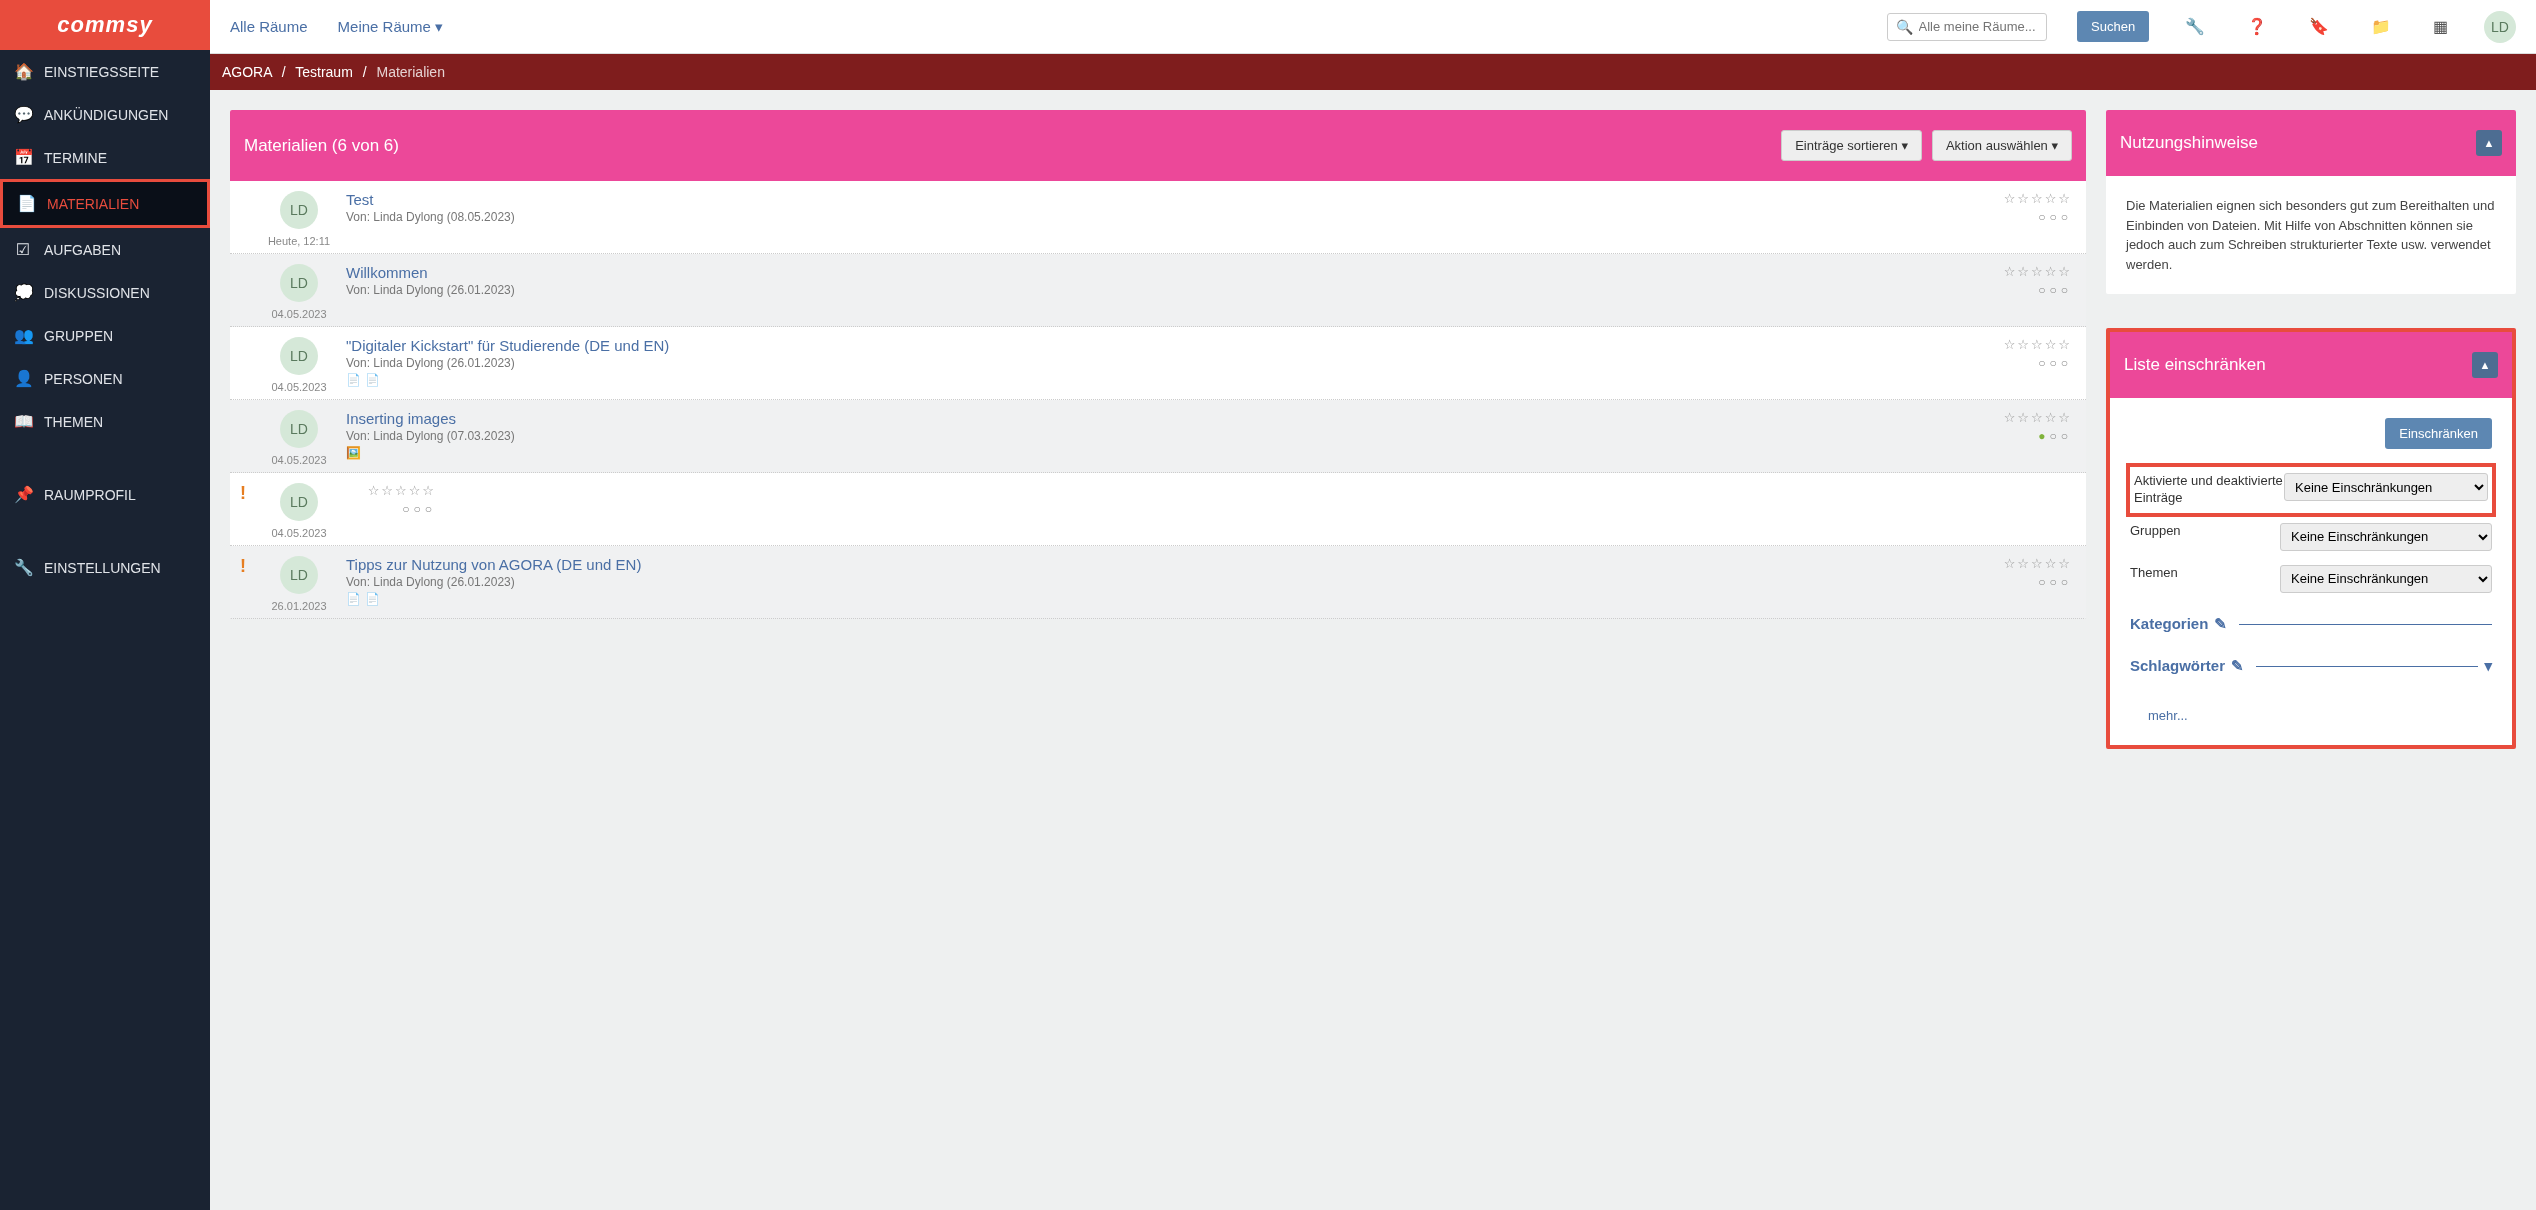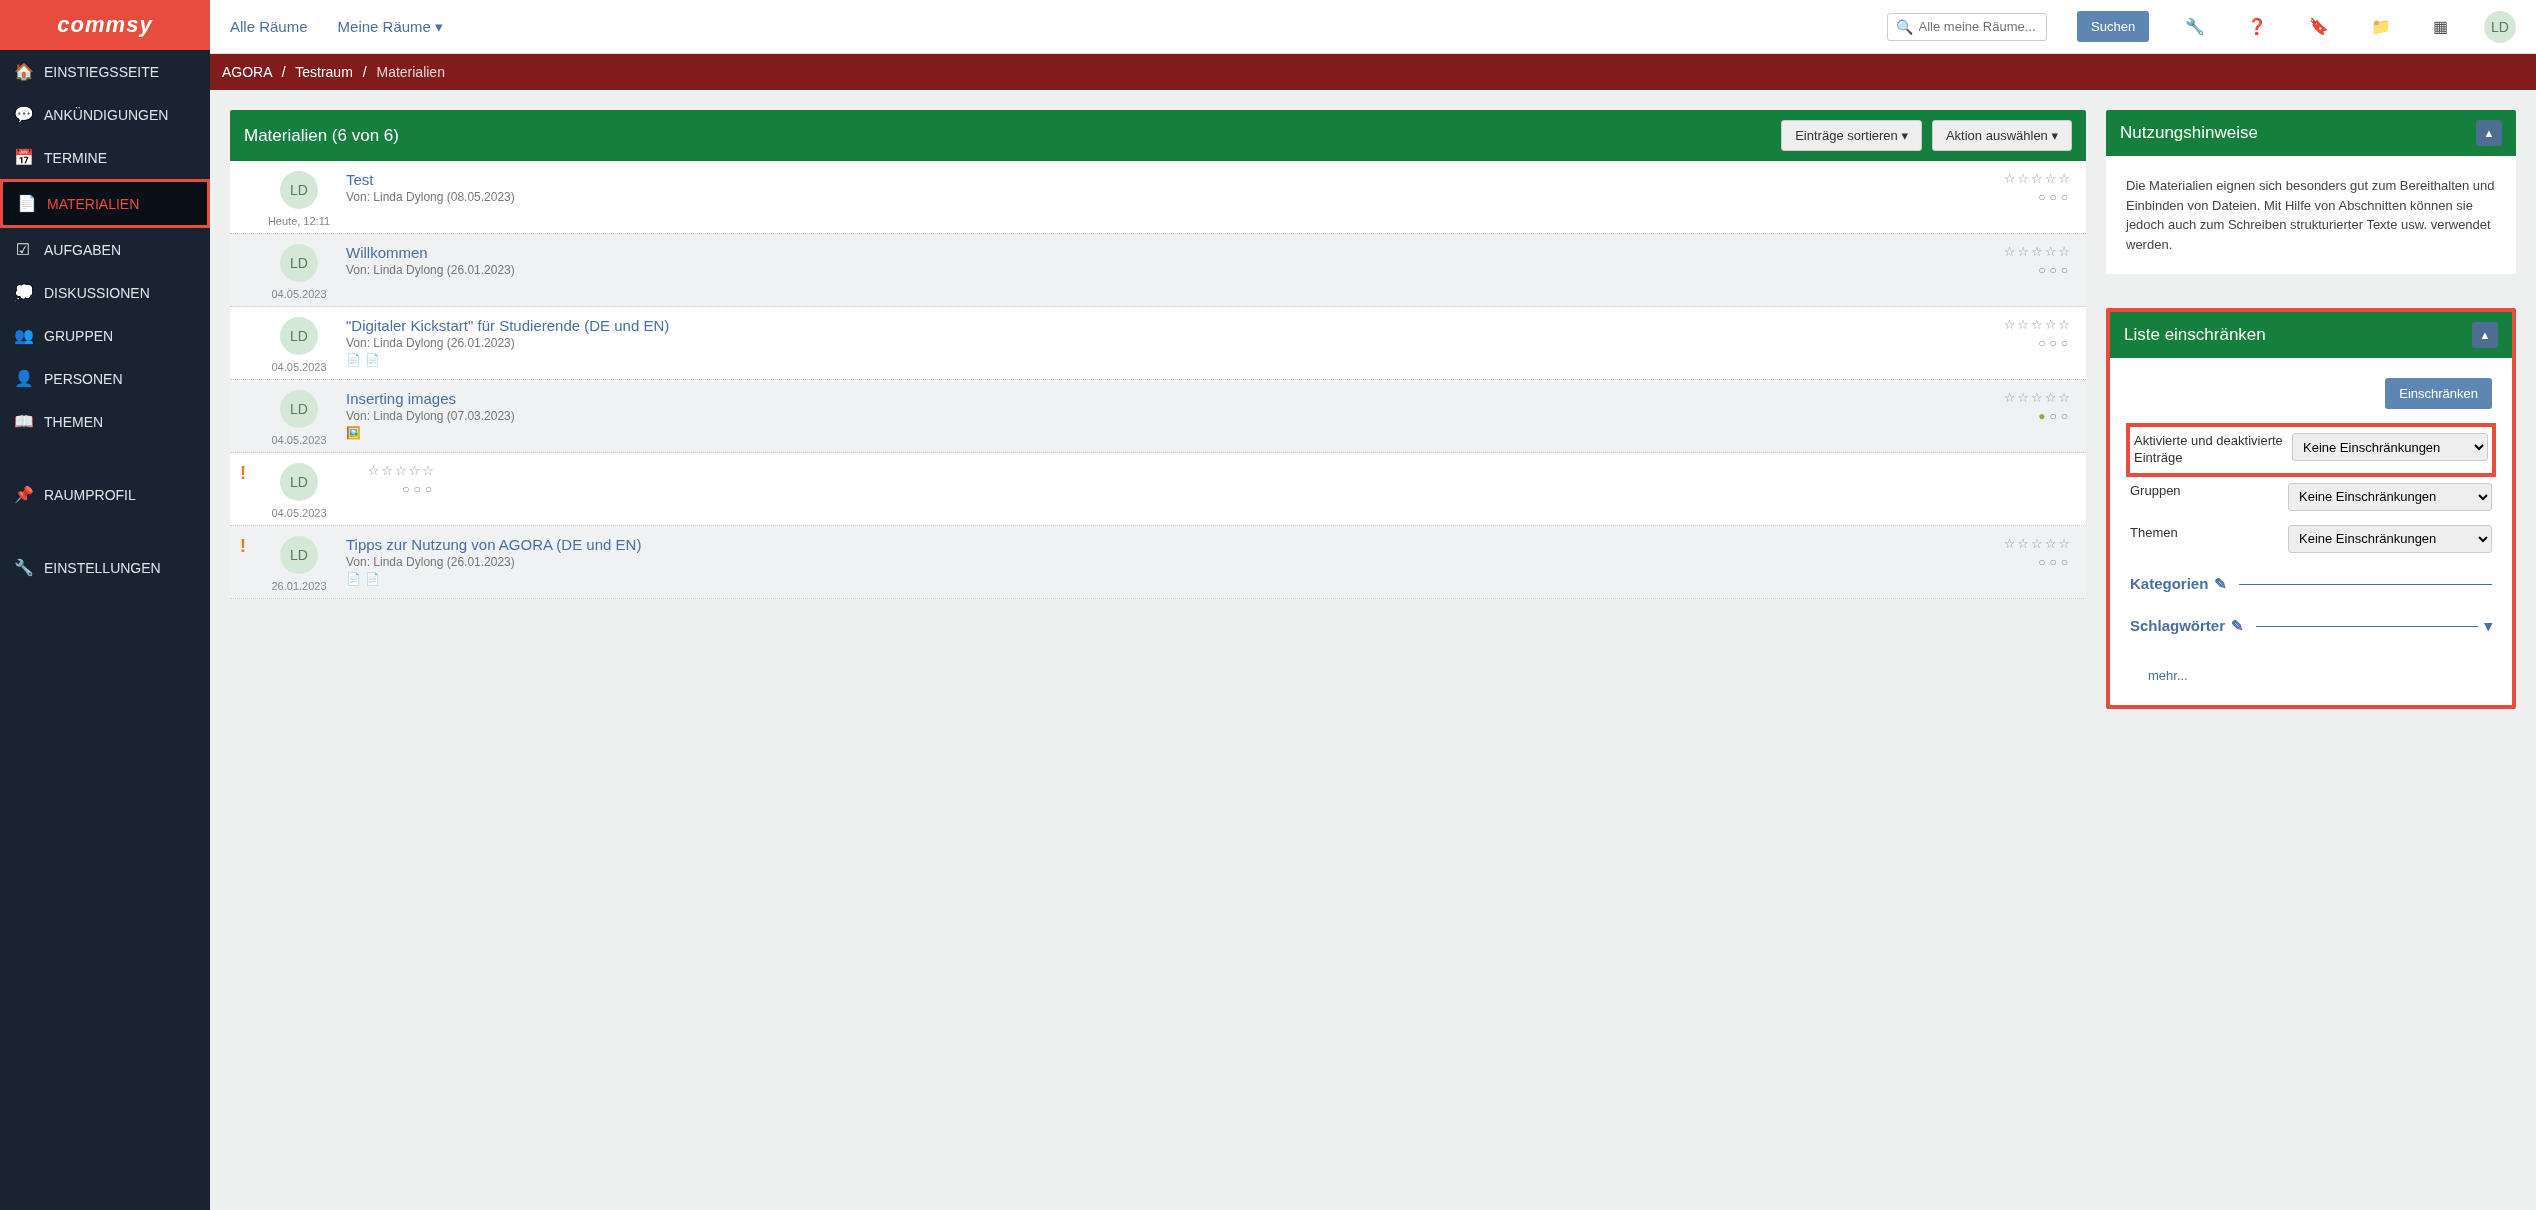--- a/index.html
+++ b/index.html
@@ -95,23 +95,23 @@
       font-size: 14px;
     }
     .breadcrumb-bar a { color: #fff; text-decoration: none; }
     .breadcrumb-bar .sep { margin: 0 6px; }
     .breadcrumb-bar .last { opacity: .8; }
     .content { display: flex; gap: 20px; padding: 20px; align-items: flex-start; }
     .main-list { flex: 1; }
     .panel { background: #fff; border-radius: 2px; overflow: hidden; margin-bottom: 20px; }
     .panel.highlight { border: 4px solid #e84c3d; }
     .panel-head {
-      background: #15803d;
+      background: #ec4899;
       color: #fff;
-      padding: 10px 14px;
+      padding: 20px 14px;
       display: flex;
       align-items: center;
       gap: 10px;
     }
     .panel-head .title { font-size: 17px; flex: 1; }
     .panel-head .collapse-btn {
       background: #4d6d92;
       color: #fff;
       width: 26px; height: 26px;
       border-radius: 3px;
@@ -133,21 +133,21 @@
     .li-mid { flex: 1; }
     .li-title { color: #4a6fa5; font-size: 15px; margin-bottom: 2px; cursor: pointer; }
     .li-meta { font-size: 12px; color: #777; margin-bottom: 3px; }
     .li-attach { font-size: 12px; color: #4a6fa5; display: flex; gap: 4px; }
     .li-right { width: 90px; text-align: right; }
     .stars { color: #999; font-size: 13px; letter-spacing: 2px; margin-bottom: 4px; }
     .circles { font-size: 12px; letter-spacing: 4px; color: #888; }
     .circles .filled { color: #7fb23a; }
     .side-col { width: 410px; display: flex; flex-direction: column; gap: 14px; }
     .exclaim { color: #e67e22; font-size: 18px; font-weight: bold; width: 12px; display: inline-block; }
-    .filter-row { display: flex; align-items: flex-start; gap: 8px; margin-bottom: 14px; }
+    .filter-row { display: flex; align-items: flex-start; margin-bottom: 14px; }
     .filter-row.highlight { border: 4px solid #e84c3d; padding: 6px 4px; margin: 0 -4px 6px; }
     .filter-label { width: 150px; font-size: 13px; color: #333; line-height: 1.3; }
     .filter-select {
       flex: 1;
       height: 28px;
       border: 1px solid #ccc;
       background: #eee;
       border-radius: 3px;
       font-size: 13px;
       padding: 0 6px;

